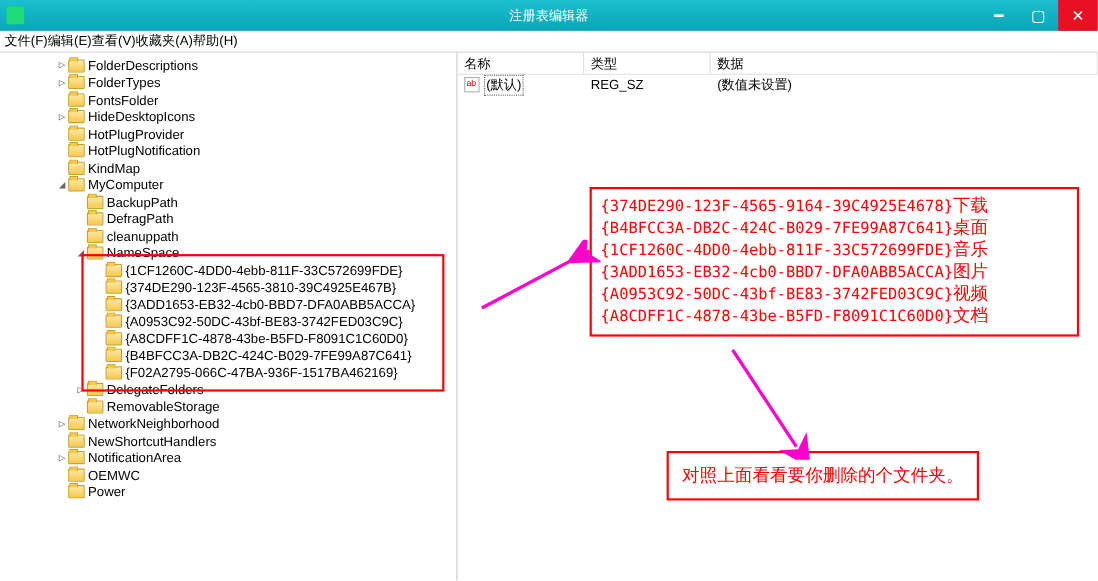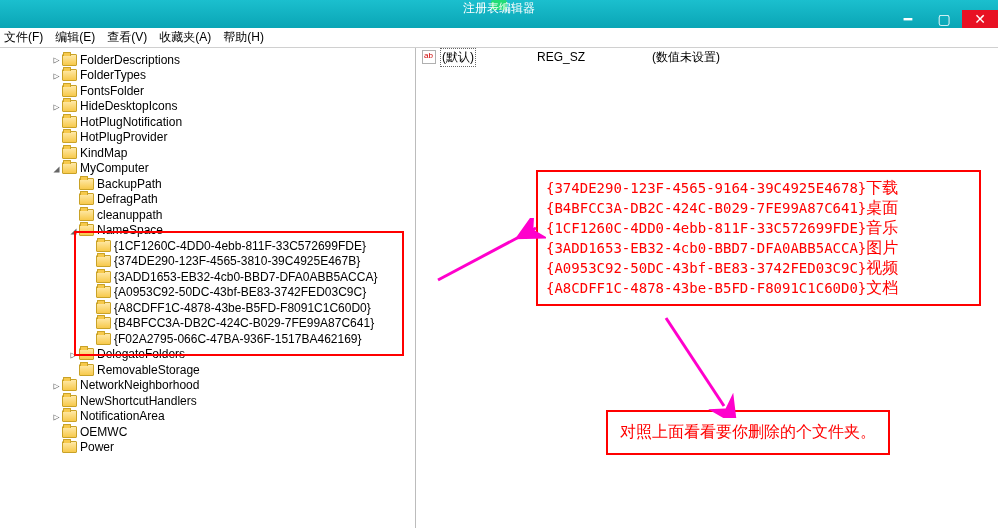--- a/index.html
+++ b/index.html
@@ -1,23 +1,23 @@
 <!DOCTYPE html>
 <html><head>
 <meta charset="utf-8">
 <style>
   * { box-sizing: border-box; margin: 0; padding: 0; }
   body { font-family: "Microsoft YaHei", "Segoe UI", sans-serif; font-size: 12px; background: #fff; width: 998px; height: 528px; overflow: hidden; position: relative; }
-  .titlebar { height: 28px; background: linear-gradient(#1bbfce, #0aa5b5); display: flex; align-items: center; color: #fff; position: relative; flex-direction: column; }
+  .titlebar { height: 28px; background: linear-gradient(#1bbfce, #0aa5b5); display: flex; align-items: center; color: #fff; position: relative; }
   .titlebar .appicon { width: 16px; height: 16px; margin: 0 6px; background: #2d7; border-radius: 2px; }
   .titlebar .title { position: absolute; left: 50%; transform: translateX(-50%); font-size: 12px; color: #fff; }
   .titlebar .ctrls { margin-left: auto; display: flex; height: 100%; }
   .titlebar .ctrls div { width: 36px; display: flex; align-items: center; justify-content: center; font-size: 14px; }
   .titlebar .ctrls .close { background: #e81123; }
-  .menubar { height: 20px; background: #fff; border-bottom: 1px solid #d0d0d0; display: flex; align-items: center; padding: 0 4px; font-size: 12px; color: #000; gap: 12px; }
+  .menubar { height: 20px; background: #fff; border-bottom: 1px solid #d0d0d0; display: flex; align-items: center; padding: 0 4px; font-size: 12px; color: #000; }
   .menubar span { cursor: default; }
   .client { display: flex; height: calc(528px - 28px - 20px); position: relative; }
   .treepane { width: 416px; border-right: 1px solid #bcbcbc; overflow: hidden; background: #fff; position: relative; padding-top: 4px; }
   .listpane { flex: 1; background: #fff; position: relative; }
   .listhdr { display: flex; height: 20px; border-bottom: 1px solid #e0e0e0; font-size: 12px; color: #000; }
   .listhdr div { padding: 2px 6px; border-right: 1px solid #e0e0e0; }
   .listhdr .c1 { width: 115px; }
   .listhdr .c2 { width: 115px; }
   .listhdr .c3 { flex: 1; }
   .listrow { display: flex; height: 18px; align-items: center; font-size: 12px; }
@@ -85,27 +85,27 @@
         <div class="row">
           <span class="ind" style="width: 51px;"></span>
           <span class="tw">▷</span>
           <span class="fld"></span>
           <span>HideDesktopIcons</span>
         </div>
         <div class="row">
           <span class="ind" style="width: 51px;"></span>
           <span class="tw"></span>
           <span class="fld"></span>
+          <span>HotPlugProvider</span>
+        </div>
+        <div class="row">
+          <span class="ind" style="width: 51px;"></span>
+          <span class="tw"></span>
+          <span class="fld"></span>
           <span>HotPlugNotification</span>
-        </div>
-        <div class="row">
-          <span class="ind" style="width: 51px;"></span>
-          <span class="tw"></span>
-          <span class="fld"></span>
-          <span>HotPlugProvider</span>
         </div>
         <div class="row">
           <span class="ind" style="width: 51px;"></span>
           <span class="tw"></span>
           <span class="fld"></span>
           <span>KindMap</span>
         </div>
         <div class="row">
           <span class="ind" style="width: 51px;"></span>
           <span class="tw">◢</span>
@@ -219,20 +219,25 @@
           <span class="tw"></span>
           <span class="fld"></span>
           <span>Power</span>
         </div>
       </div>
 
     <div class="redbox" style="left:74px; top:183px; width:330px; height:125px;"></div>
   </div>
 
   <div class="listpane">
+    <div class="listhdr">
+      <div class="c1">名称</div>
+      <div class="c2">类型</div>
+      <div class="c3">数据</div>
+    </div>
     <div class="listrow">
       <div class="c1">
         <span class="valicon"></span>
         <span class="dotbox">(默认)</span>
       </div>
       <div class="c2">REG_SZ</div>
       <div class="c3">(数值未设置)</div>
     </div>
 
     <div class="annot" id="annot" style="left:120px; top:122px; width:445px;">

